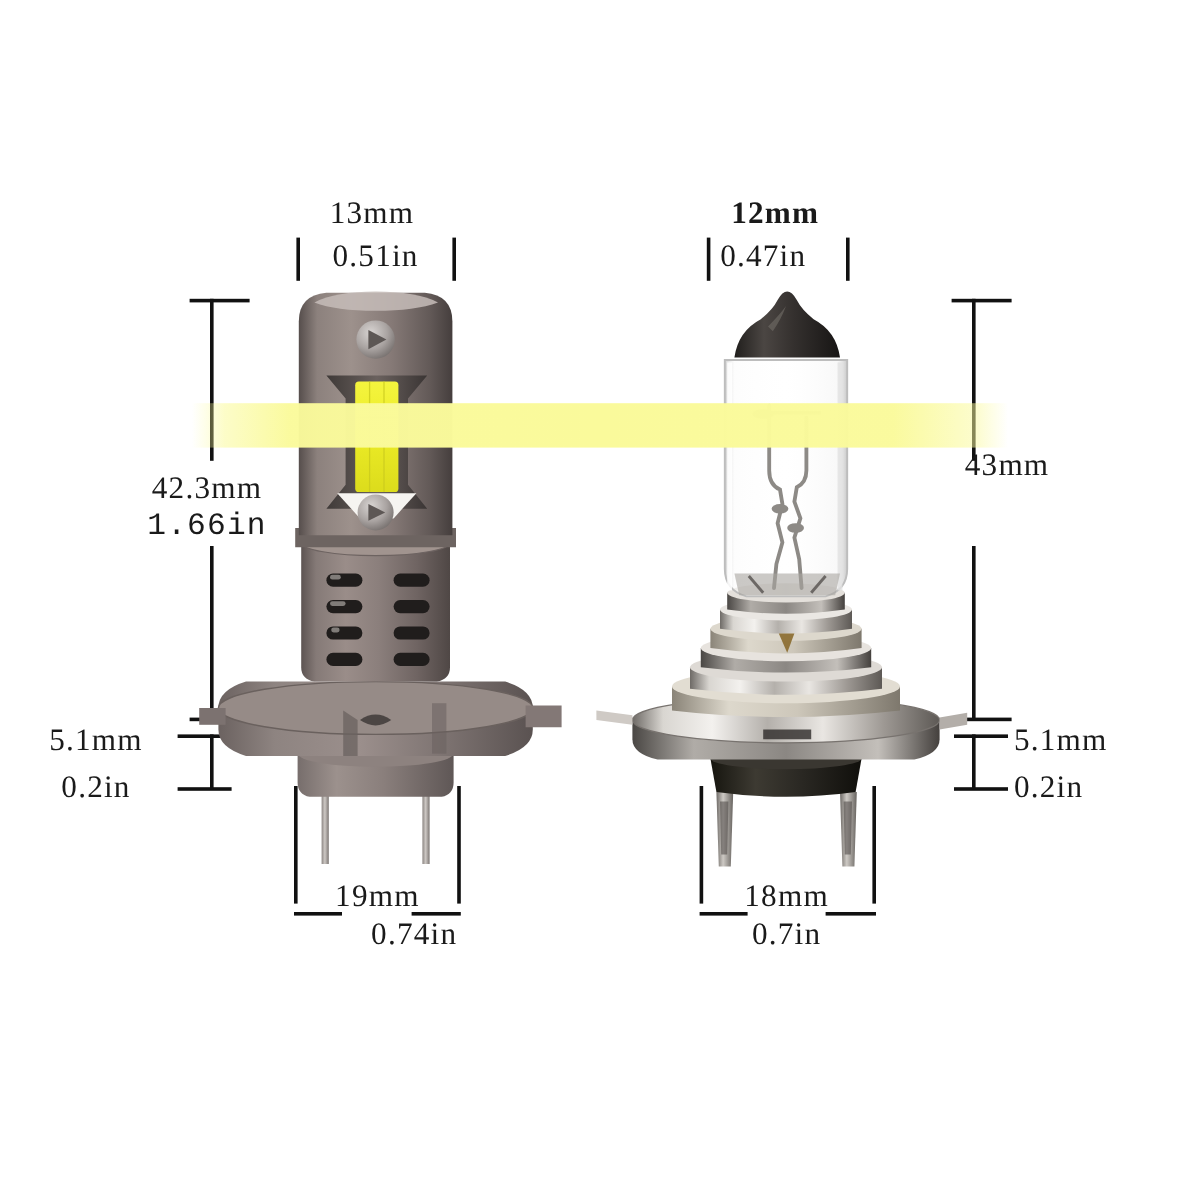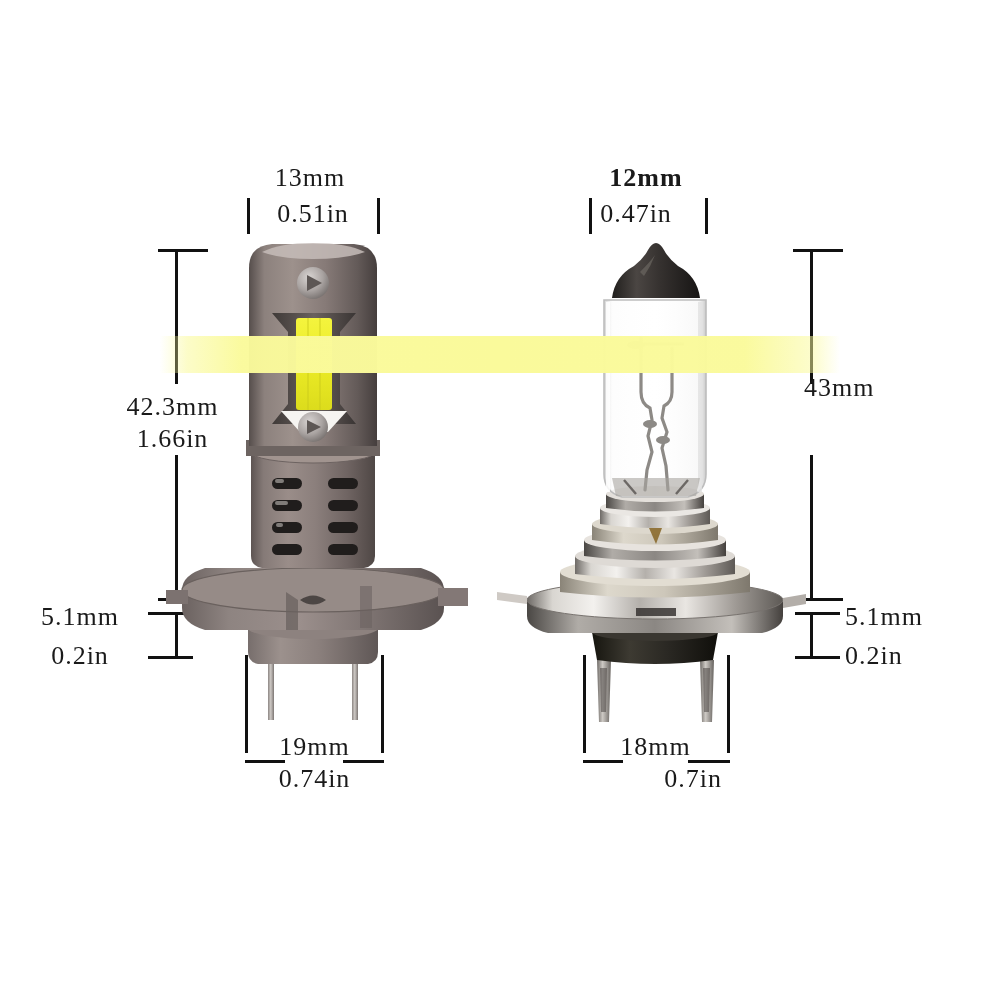--- a/index.html
+++ b/index.html
@@ -288,34 +288,34 @@
   <div class="rule v" style="left:247px;top:198px;height:36px;"></div>
   <div class="rule v" style="left:377px;top:198px;height:36px;"></div>
   <div class="dim-text center" style="left:250px;top:162px;width:120px;">13mm</div>
   <div class="dim-text center" style="left:253px;top:198px;width:120px;">0.51in</div>
 
   <div class="rule h" style="left:158px;top:249px;width:50px;"></div>
   <div class="rule v" style="left:175px;top:249px;height:135px;"></div>
   <div class="rule v" style="left:175px;top:455px;height:145px;"></div>
   <div class="rule h" style="left:158px;top:598px;width:50px;"></div>
   <div class="dim-text right" style="left:105px;top:391px;width:135px;">42.3mm</div>
-  <div class="dim-text right" style="left:105px;top:423px;width:135px;">1.66in</div>
+  <div class="dim-text right" style="left:105px;top:423px;width:135px;font-family:Liberation Mono, monospace;">1.66in</div>
 
   <div class="rule h" style="left:148px;top:612px;width:45px;"></div>
   <div class="rule h" style="left:148px;top:656px;width:45px;"></div>
   <div class="rule v" style="left:175px;top:612px;height:46px;"></div>
   <div class="dim-text right" style="left:20px;top:601px;width:120px;">5.1mm</div>
   <div class="dim-text right" style="left:20px;top:640px;width:120px;">0.2in</div>
 
   <div class="rule v" style="left:245px;top:655px;height:98px;"></div>
   <div class="rule v" style="left:381px;top:655px;height:98px;"></div>
   <div class="rule h" style="left:245px;top:760px;width:40px;"></div>
   <div class="rule h" style="left:343px;top:760px;width:41px;"></div>
   <div class="dim-text center" style="left:253px;top:731px;width:123px;">19mm</div>
-  <div class="dim-text center" style="left:248px;top:763px;width:133px;">0.74in</div>
+  <div class="dim-text center" style="left:248px;top:763px;width:133px;text-align:right;">0.74in</div>
 
   <div class="rule v" style="left:589px;top:198px;height:36px;"></div>
   <div class="rule v" style="left:705px;top:198px;height:36px;"></div>
   <div class="dim-text center" style="left:587px;top:162px;width:118px;font-weight:bold;">12mm</div>
   <div class="dim-text center" style="left:577px;top:198px;width:118px;">0.47in</div>
 
   <div class="rule h" style="left:793px;top:249px;width:50px;"></div>
   <div class="rule v" style="left:810px;top:249px;height:135px;"></div>
   <div class="rule v" style="left:810px;top:455px;height:145px;"></div>
   <div class="rule h" style="left:793px;top:598px;width:50px;"></div>
@@ -325,15 +325,15 @@
   <div class="rule h" style="left:795px;top:656px;width:45px;"></div>
   <div class="rule v" style="left:810px;top:612px;height:46px;"></div>
   <div class="dim-text" style="left:845px;top:601px;width:150px;">5.1mm</div>
   <div class="dim-text" style="left:845px;top:640px;width:150px;">0.2in</div>
 
   <div class="rule v" style="left:583px;top:655px;height:98px;"></div>
   <div class="rule v" style="left:727px;top:655px;height:98px;"></div>
   <div class="rule h" style="left:583px;top:760px;width:40px;"></div>
   <div class="rule h" style="left:688px;top:760px;width:42px;"></div>
   <div class="dim-text center" style="left:594px;top:731px;width:123px;">18mm</div>
-  <div class="dim-text center" style="left:589px;top:763px;width:133px;text-align:right;">0.7in</div>
+  <div class="dim-text center" style="left:589px;top:763px;width:133px;">0.7in</div>
 
 </div>
 
 </body></html>

